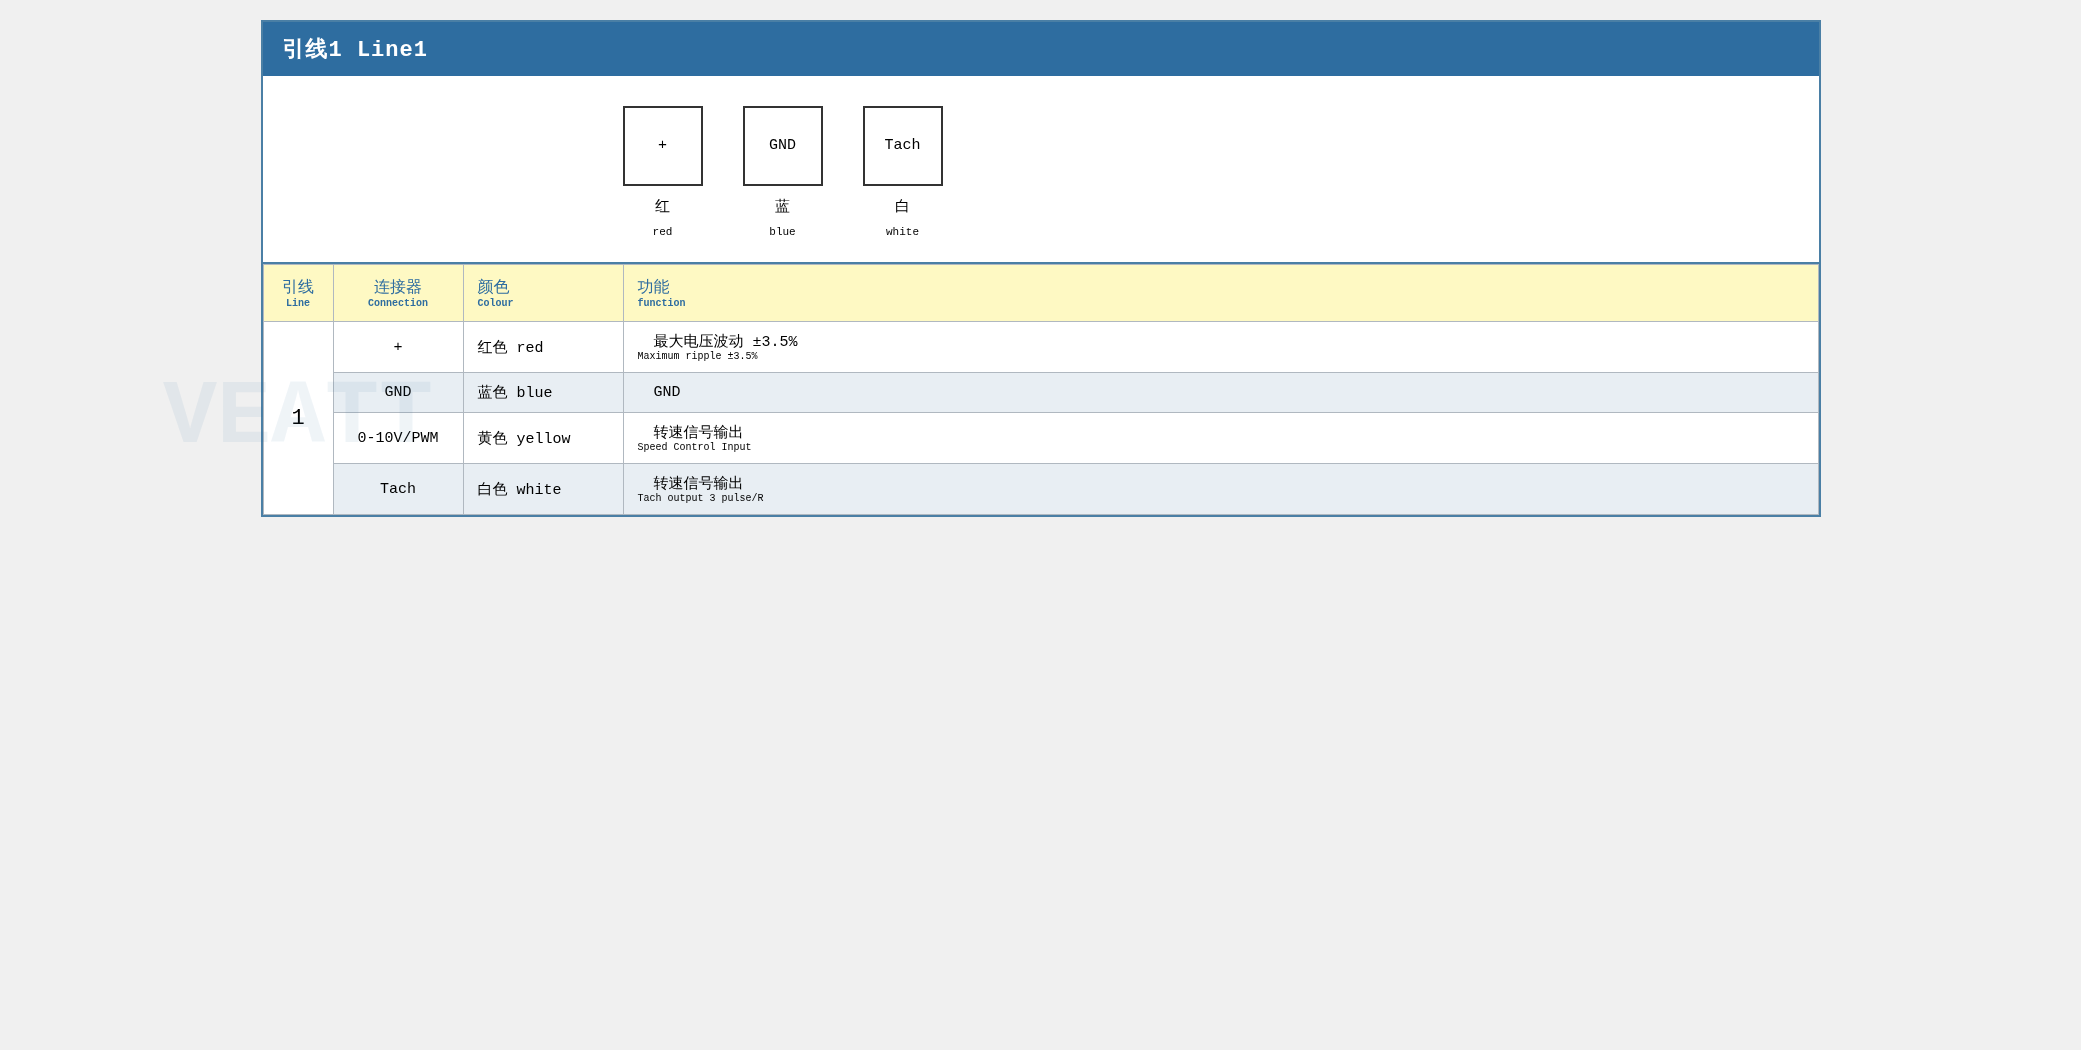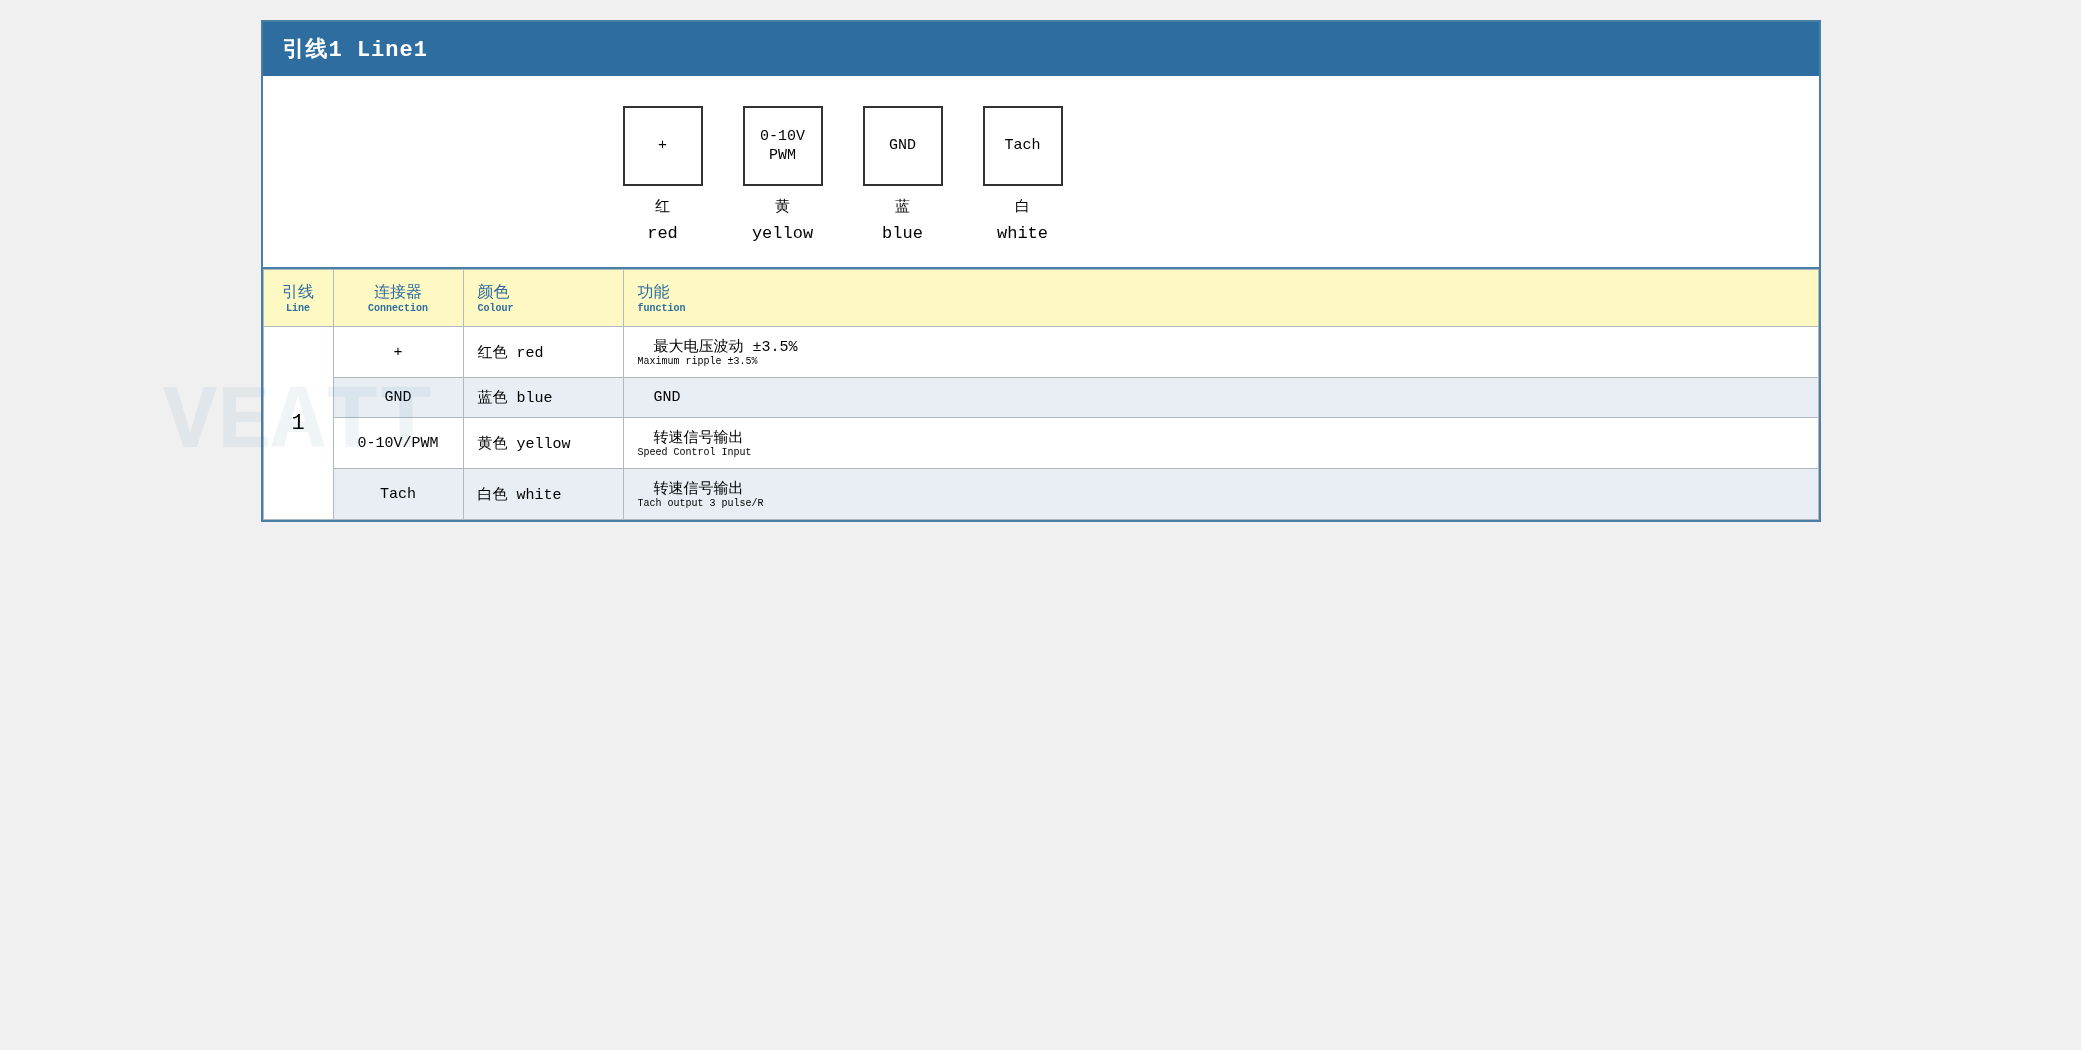--- a/index.html
+++ b/index.html
@@ -72,21 +72,21 @@
       font-size: 14px;
       line-height: 1.6;
       font-family: 'Courier New', Courier, monospace;
     }
 
     .connector-label .zh {
       font-size: 15px;
     }
 
     .connector-label .en {
-      font-size: 17px;
+      font-size: 11px;
     }
 
     
     .main-table {
       width: 100%;
       border-collapse: collapse;
     }
 
     .main-table td, .main-table th {
       border: 1px solid #b0b8c0;
@@ -177,25 +177,20 @@
   <div class="title-bar">
     <span>引线1 Line1</span>
   </div>
 
   <div class="diagram-section">
     <div class="diagram-inner" id="diagram-inner">
 
     <div class="connector-item">
           <div class="connector-box" style="white-space: pre-line; text-align: center; line-height: 1.3;">+</div>
           <div class="connector-label"><span class="zh">红</span><br><span class="en">red</span></div>
-        </div>
-        <div class="connector-item">
-          <div class="connector-box" style="white-space: pre-line; text-align: center; line-height: 1.3;">0-10V
-PWM</div>
-          <div class="connector-label"><span class="zh">黄</span><br><span class="en">yellow</span></div>
         </div>
         <div class="connector-item">
           <div class="connector-box" style="white-space: pre-line; text-align: center; line-height: 1.3;">GND</div>
           <div class="connector-label"><span class="zh">蓝</span><br><span class="en">blue</span></div>
         </div>
         <div class="connector-item">
           <div class="connector-box" style="white-space: pre-line; text-align: center; line-height: 1.3;">Tach</div>
           <div class="connector-label"><span class="zh">白</span><br><span class="en">white</span></div>
         </div>
       </div>

